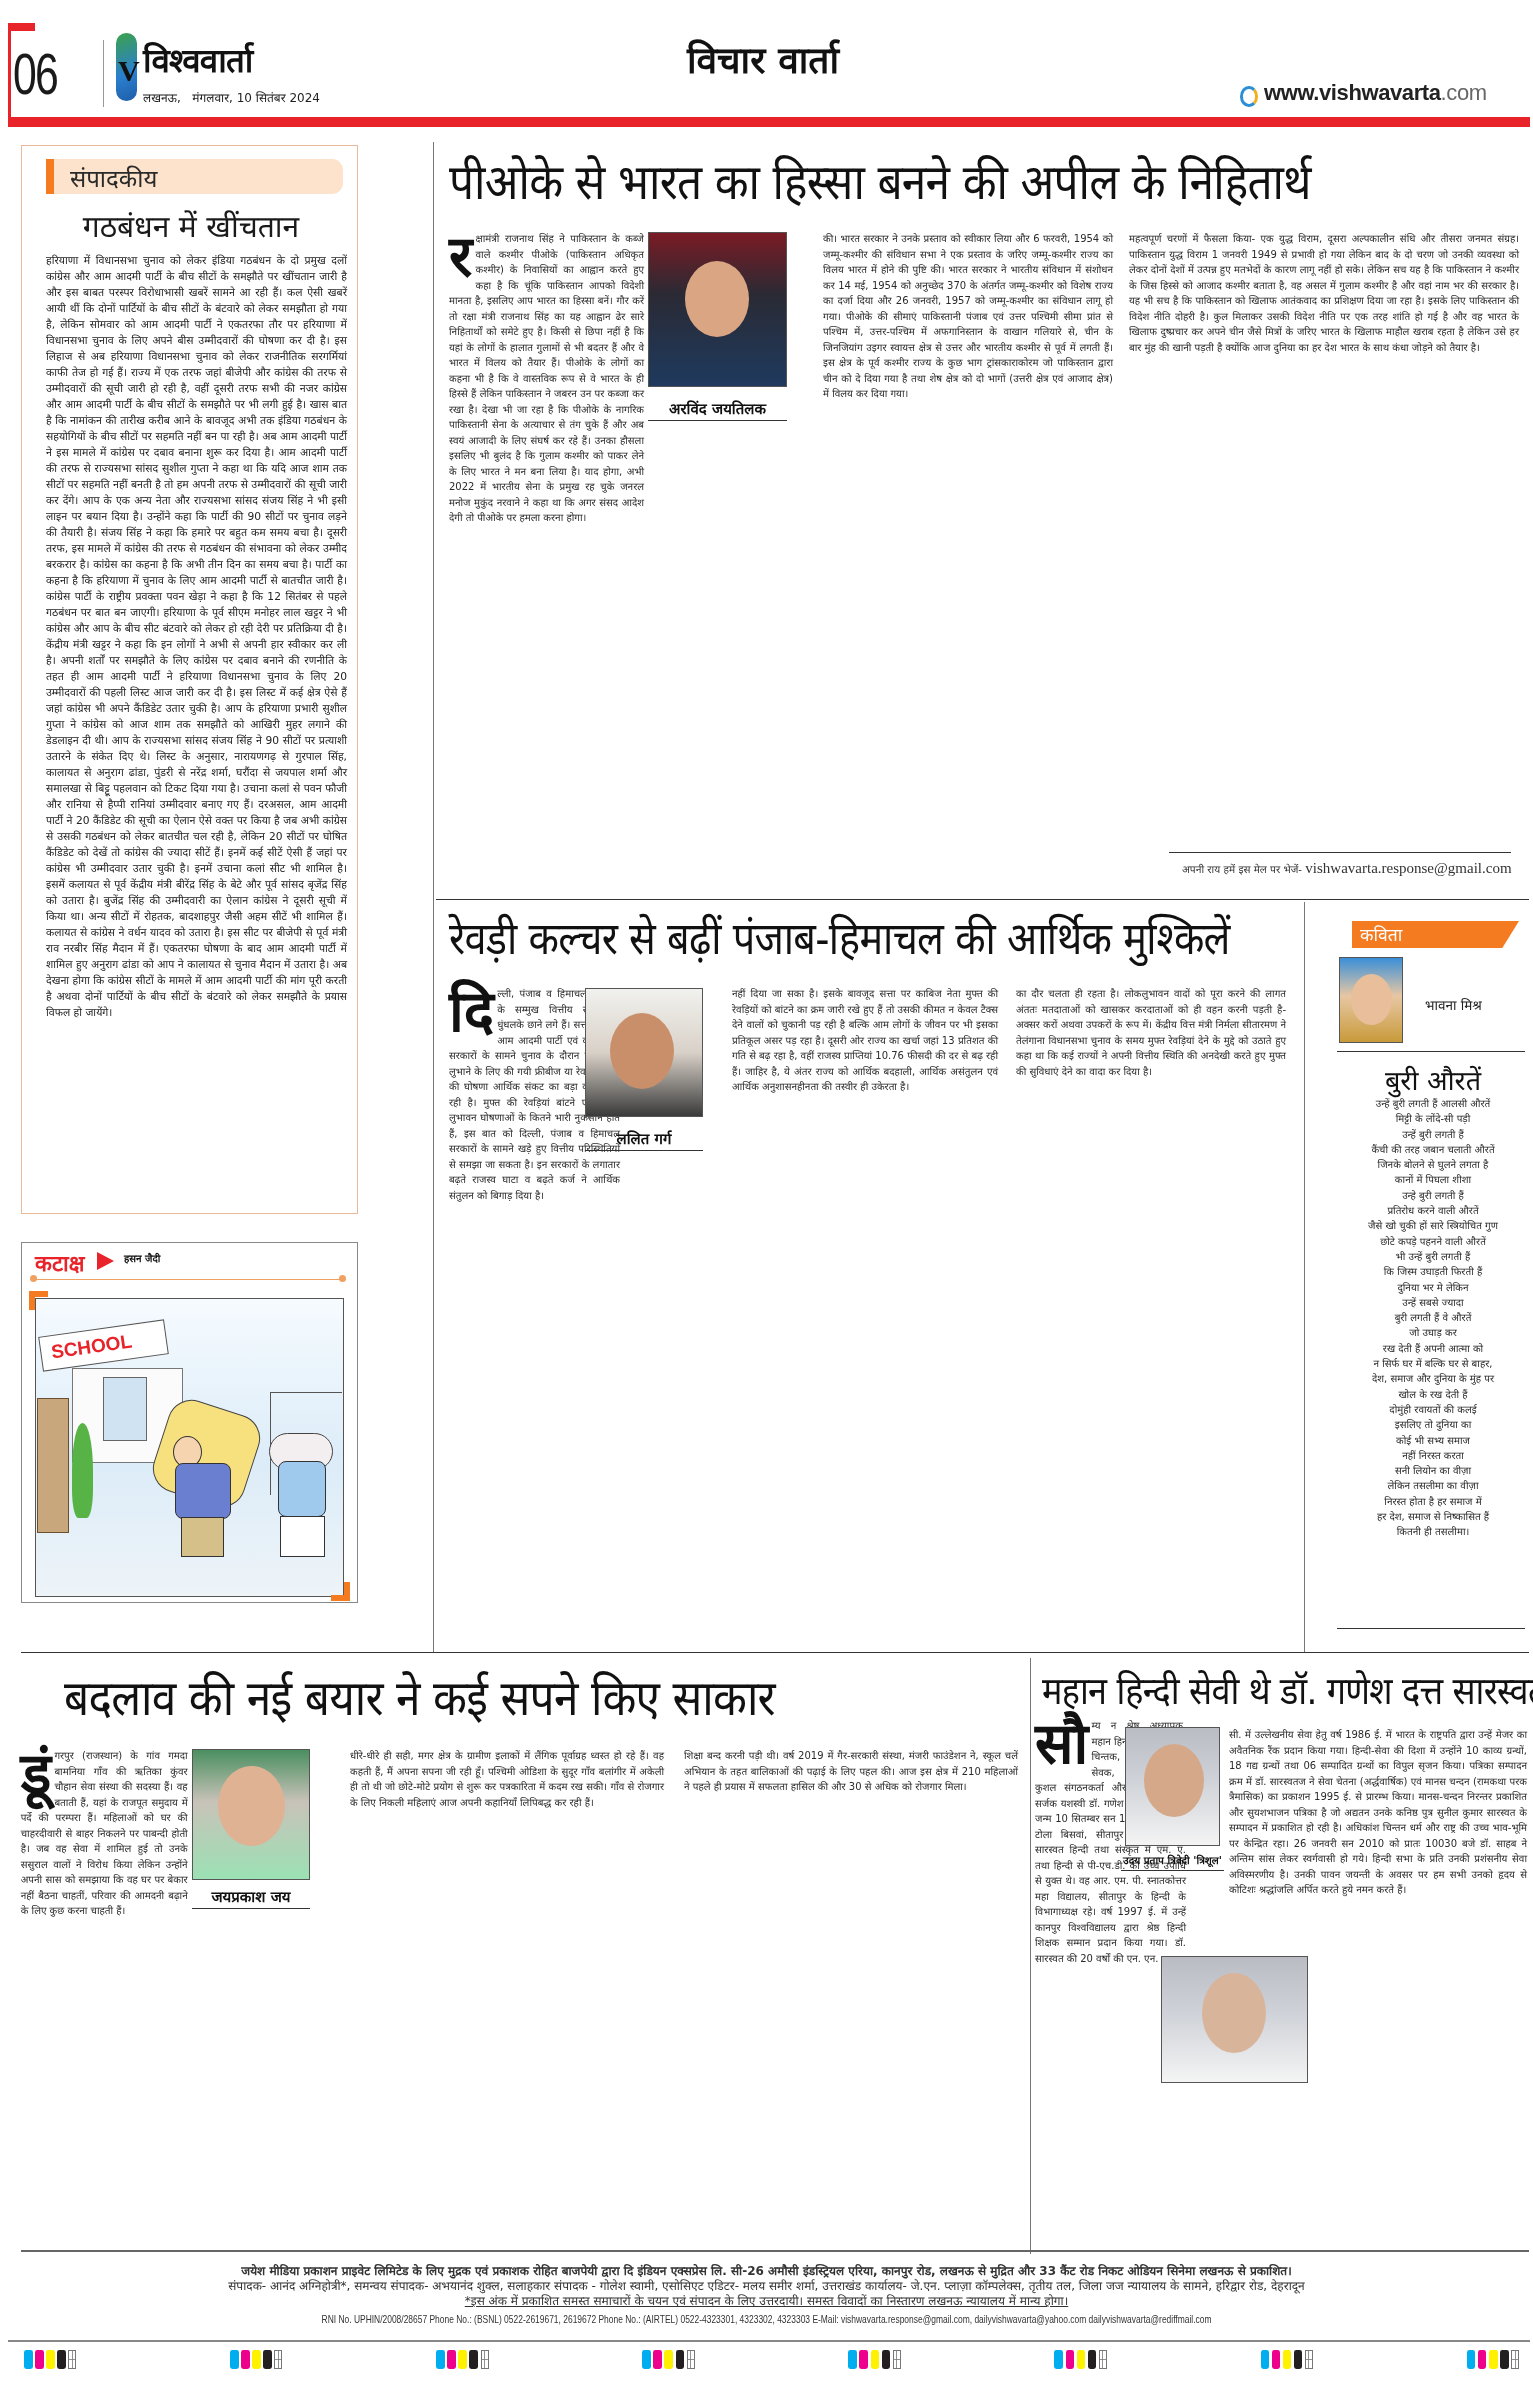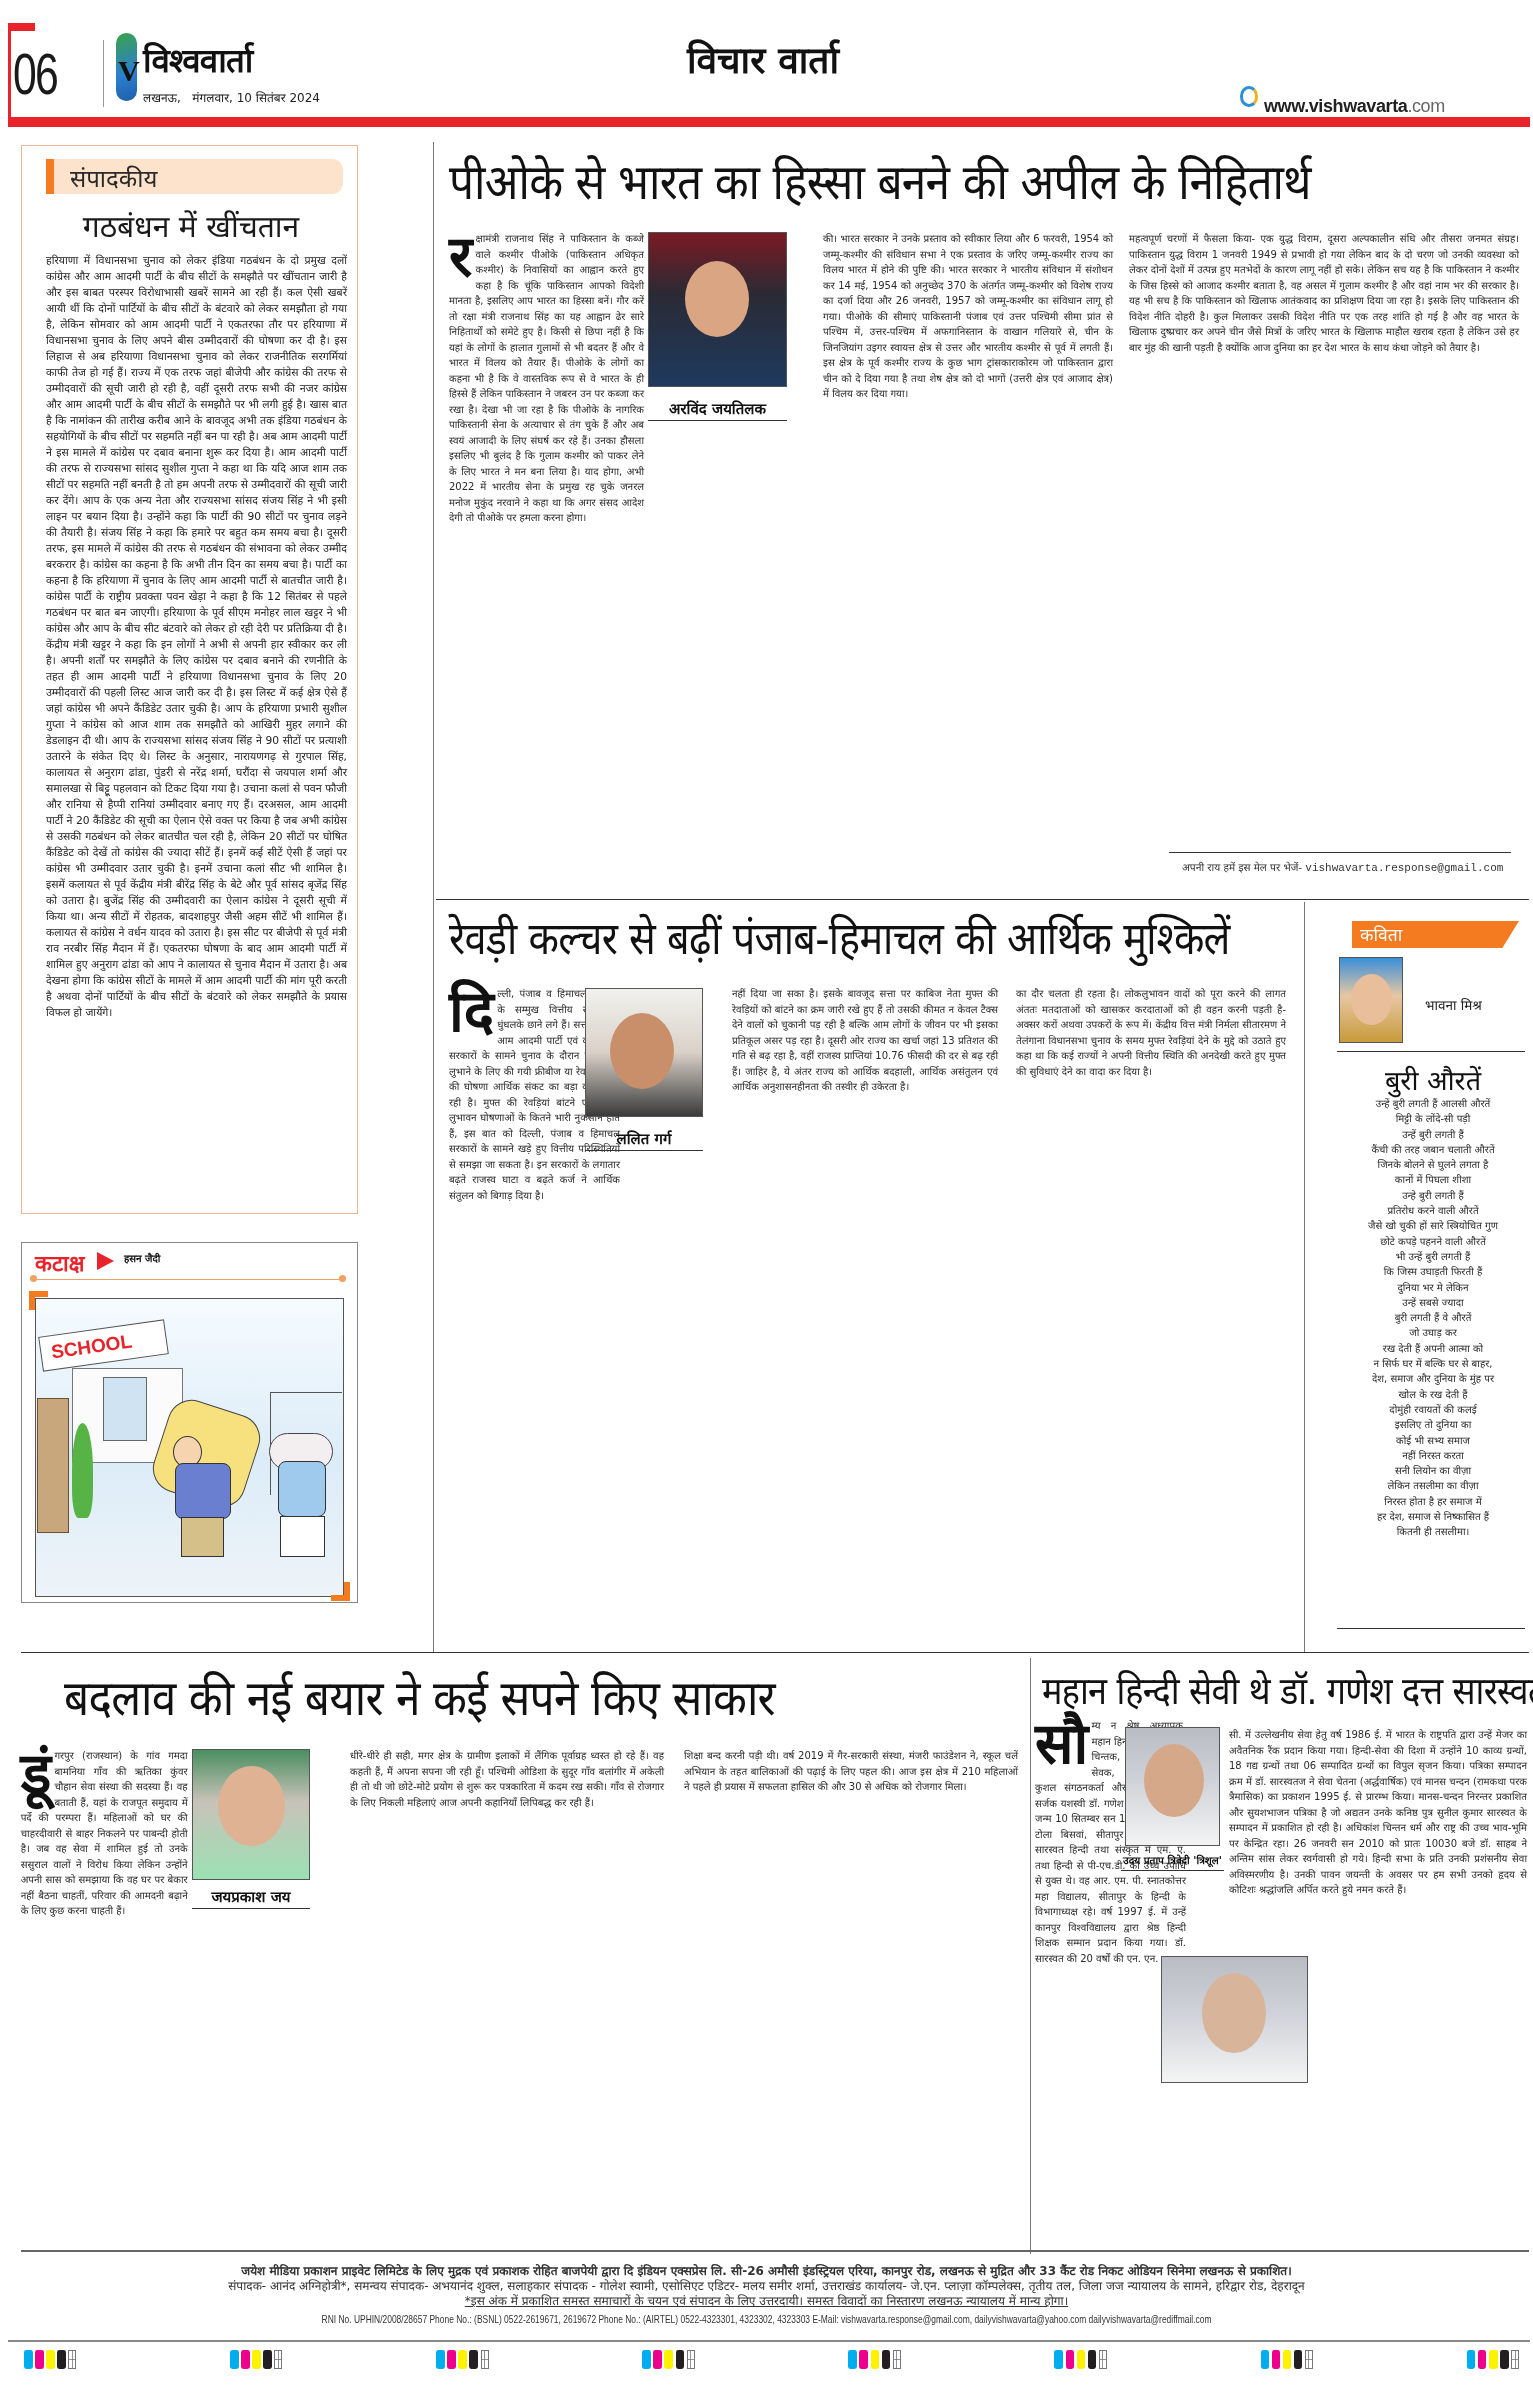--- a/index.html
+++ b/index.html
@@ -9,21 +9,21 @@
   .mast-red-left { left: 8px; top: 23px; width: 3.2px; height: 103px; background: #e8232a; }
   .mast-red-bottom { left: 8px; top: 117px; width: 1522px; height: 9.5px; background: #e8232a; }
   .page-no { left: 12.7px; top: 41px; font-family: "Liberation Sans", sans-serif; font-size: 57px; font-weight: 400; letter-spacing: -2.4px; color: #1a1a1a; transform: scaleX(0.75); transform-origin: left; }
   .mast-divider { left: 33px; top: 40px; width: 0.8px; height: 67px; background: #999; }
   .logo { left: 38px; top: 33px; width: 20.7px; height: 68px; border-radius: 10.3px; background: linear-gradient(160deg,#3ba24a 0%,#2a7fd0 60%,#1f5ea8 100%); }
   .logo-v { left: 40px; top: 54px; font-family: "Liberation Serif", serif; font-weight: 700; font-size: 30px; color: #111; }
   .brand { left: 60px; top: 37px; font-size: 33px; font-weight: 700; color: #111; letter-spacing: -0.8px; }
   .dateline { left: 60px; top: 89px; font-size: 12px; color: #222; }
   .section-title { left: 763px; top: 33px; font-size: 37px; font-weight: 700; color: #111; transform: translateX(-50%); }
   .web-icon { left: 1240px; top: 86px; width: 17.5px; height: 20.7px; border: 3.2px solid #2a8fd6; border-radius: 50%; border-right-color: #f2b01e; }
-  .web-url { left: 1264px; top: 96px; font-family: "Liberation Sans", sans-serif; font-size: 18px; font-weight: 700; color: #222; letter-spacing: -0.4px; }
+  .web-url { left: 1264px; top: 80px; font-family: "Liberation Sans", sans-serif; font-size: 22px; font-weight: 700; color: #222; letter-spacing: -0.4px; }
   .web-url .com { color: #666; font-weight: 400; }
 
   
   .editorial-box { left: 20.7px; top: 145px; width: 337px; height: 1069px; border: 1.2px solid #e9b99a; }
   .edit-label { left: 46px; top: 159px; width: 297px; height: 35px; background: #fde3cb; border-radius: 0 11px 11px 0; }
   .edit-label-bar { left: 46px; top: 159px; width: 8px; height: 35px; background: #f47b20; }
   .edit-label-text { left: 70px; top: 161px; font-size: 24px; font-weight: 400; color: #2a2a2a; }
   .edit-headline { left: 191px; top: 205px; font-size: 30px; color: #1a1a1a; transform: translateX(-50%); white-space: nowrap; }
   .edit-body { left: 46px; top: 253px; width: 301px; font-size: 10.7px; line-height: 16px; color: #222; text-align: justify; }
 
@@ -80,21 +80,21 @@
 
   
   .imprint { left: 0; width: 1533px; text-align: center; font-size: 12px; color: #333; }
   .color-bar-line { left: 8px; top: 2340px; width: 1522px; height: 2.4px; background: #888; }
   .swatches { left: 24px; top: 2350px; width: 1495px; display: flex; justify-content: space-between; }
   .swatch-group { display: flex; gap: 2.4px; align-items: center; }
   .sw { width: 8.7px; height: 19px; border-radius: 2.4px; }
   .sw-grid { width: 8px; height: 19px; border: 0.8px solid #777; background: linear-gradient(#777,#777) center/0.8px 100% no-repeat, linear-gradient(#777,#777) center/100% 0.8px no-repeat; }
 
   .email-note { font-size: 10.3px; color: #333; }
-  .email-note span { font-family: Liberation Mono, monospace; font-size: 11px; }
+  .email-note span { font-family: Liberation Serif, serif; font-size: 15px; }
 </style>
 </head>
 <body>
 
 <div class="abs mast-red-top"></div>
 <div class="abs mast-red-left"></div>
 <div class="abs mast-red-bottom"></div>
 <div class="abs page-no">06</div>
 <div class="abs mast-divider" style="left:103px;"></div>
 <div class="abs logo" style="left:116px;"></div>

